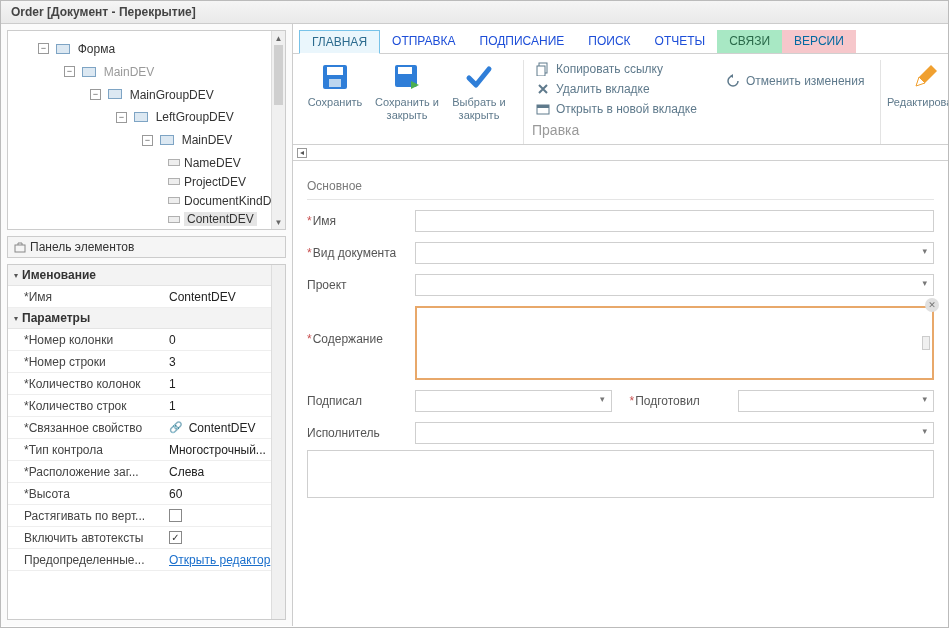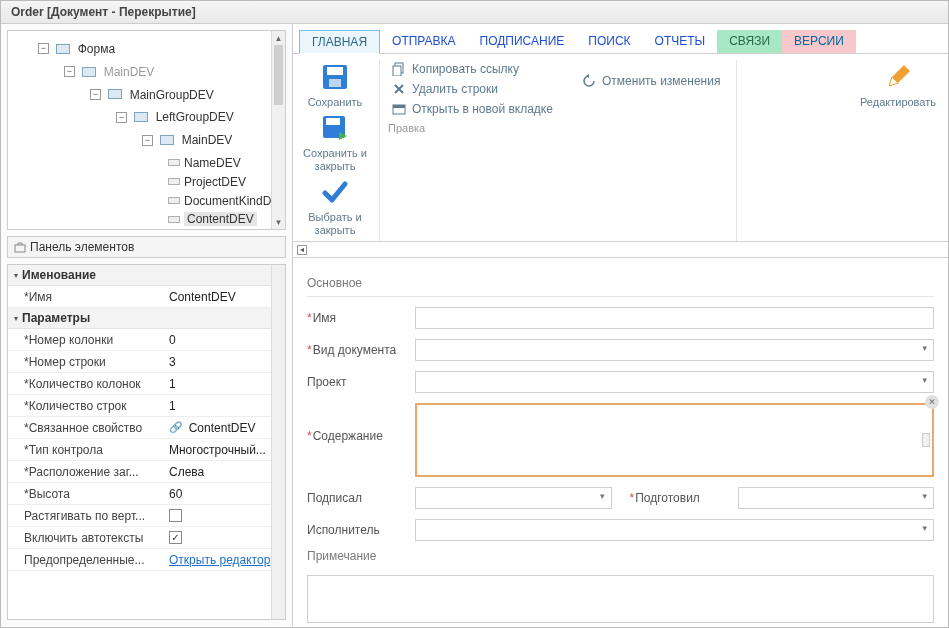--- a/index.html
+++ b/index.html
@@ -193,42 +193,41 @@
     display: flex;
     padding: 6px 6px 0 6px;
     border-bottom: 1px solid #d0d0d0;
     gap: 8px;
   }
   .ribbon-group {
     display: flex;
     border-right: 1px solid #e3e3e3;
     padding: 0 8px 2px 0;
     align-items: flex-start;
-    flex-direction: column;
   }
   .ribbon-group:last-child { border-right: none; margin-left: auto; }
   .rbtn-big {
     display: flex; flex-direction: column; align-items: center;
     width: 72px; text-align: center; gap: 4px;
     padding: 2px 2px;
   }
   .rbtn-big .ico { width: 30px; height: 30px; display: flex; align-items: center; justify-content: center; }
   .rbtn-big .txt { font-size: 11px; color: #5f7a8c; line-height: 13px; }
   .middle-group {
     display: flex; flex-direction: column; gap: 2px;
     padding-bottom: 2px;
     min-width: 190px;
   }
   .rbtn-small {
     display: flex; align-items: center; gap: 6px;
     padding: 2px 4px; color: #5f7a8c;
   }
   .group-label {
     text-align: left;
-    font-size: 11px;
+    font-size: 14px;
     color: #9a9a9a;
     padding: 2px 0 4px 0;
   }
   .hs-strip {
     height: 16px; border-bottom: 1px solid #d0d0d0;
     display: flex; align-items: center;
     padding: 0 4px;
   }
   .hs-strip .sq {
     width: 10px; height: 10px; border: 1px solid #999;
@@ -500,21 +499,21 @@
               <svg width="14" height="14">
                   <rect x="3" y="1" width="8" height="10" fill="none" stroke="#5f7a8c"></rect>
                   <rect x="1" y="4" width="8" height="10" fill="#fff" stroke="#5f7a8c"></rect>
                 </svg>
               <span>Копировать ссылку</span>
             </div>
             <div class="rbtn-small">
               <svg width="14" height="14">
                   <path d="M3 3 L11 11 M11 3 L3 11" stroke="#5f7a8c" stroke-width="2"></path>
                 </svg>
-              <span>Удалить строки</span>
+              <span>Удалить вкладке</span>
             </div>
             <div class="rbtn-small">
               <svg width="14" height="14">
                   <rect x="1" y="3" width="12" height="9" fill="none" stroke="#5f7a8c"></rect>
                   <rect x="1" y="3" width="12" height="3" fill="#5f7a8c"></rect>
                 </svg>
               <span>Открыть в новой вкладке</span>
             </div>
           </div>
           <div class="middle-group" style="min-width:150px;margin-top:12px;">
@@ -585,17 +584,16 @@
           <div class="fld-label r2"><span class="req">*</span><span>Подготовил</span></div>
           <div class="fld-input dd"></div>
         </div>
       </div>
 
       <div class="fld-row">
         <div class="fld-label"><span>Исполнитель</span></div>
         <div class="fld-input dd"></div>
       </div>
 
-      <div class="section-header" style="border-bottom:none;">Примечание</div>
       <div class="note-box"></div>
     </div>
   </div>
 </div>
 
 </body></html>

